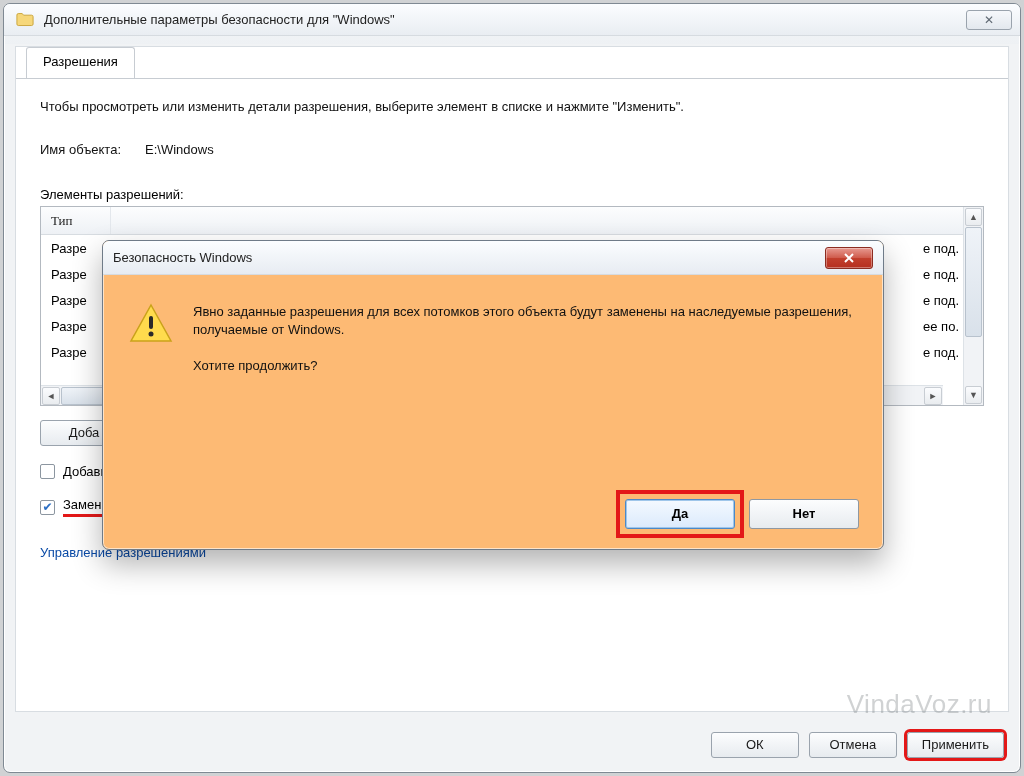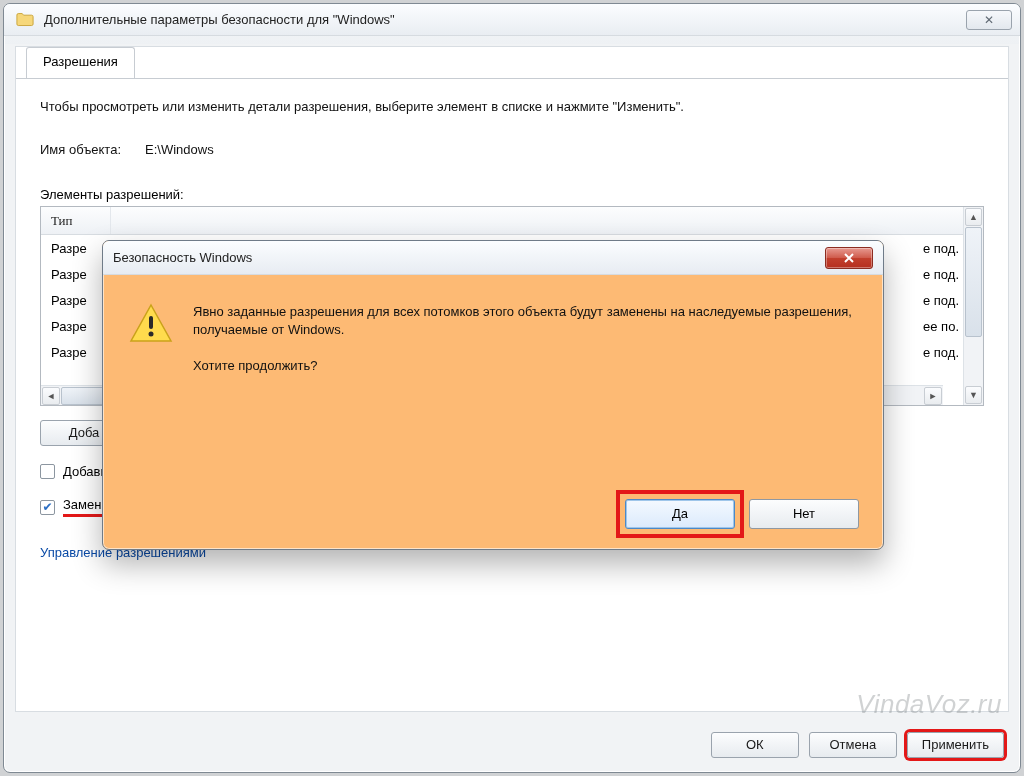--- a/index.html
+++ b/index.html
@@ -164,37 +164,38 @@
     box-shadow:0 0 0 1px rgba(255,255,255,.35) inset;
   }
   .modal-body { padding:28px 26px 14px 26px; display:flex; gap:20px; }
   .warn-icon { width:44px; height:40px; }
   .modal-text p { margin:0 0 18px 0; color:#111; line-height:1.4; }
   .modal-btns { position:absolute; right:24px; bottom:20px; display:flex; gap:14px; }
   .modal-btn {
     min-width:110px; height:30px; line-height:28px; text-align:center;
     border:1px solid #8f98a2; border-radius:3px;
     background:linear-gradient(to bottom,#fcfdfe,#e7ebef);
+    font-weight:bold;
   }
   .default-btn {
     border:1px solid #4c89c7;
     box-shadow:0 0 0 1px #9fc6ea inset;
     background:linear-gradient(to bottom,#f4f9ff,#dbeafc);
   }
   .red-outline-modal { position:relative; }
   .red-outline-modal::after{
     content:""; position:absolute; left:-10px; top:-10px; right:-10px; bottom:-10px;
     border:4px solid #e31818;
     pointer-events:none;
   }
 
   .watermark {
-    position:absolute; right:18px; bottom:52px;
+    position:absolute; right:28px; bottom:52px;
     font-size:26px; color:rgba(120,125,130,.35);
-    font-style:italic; letter-spacing:.5px;
+    letter-spacing:.5px;
     pointer-events:none;
   }
 </style>
 </head>
 <body>
 
 <div class="win-main">
   <div class="titlebar">
     <span class="folder-icon">
       <svg viewBox="0 0 20 16" width="18" height="15">

